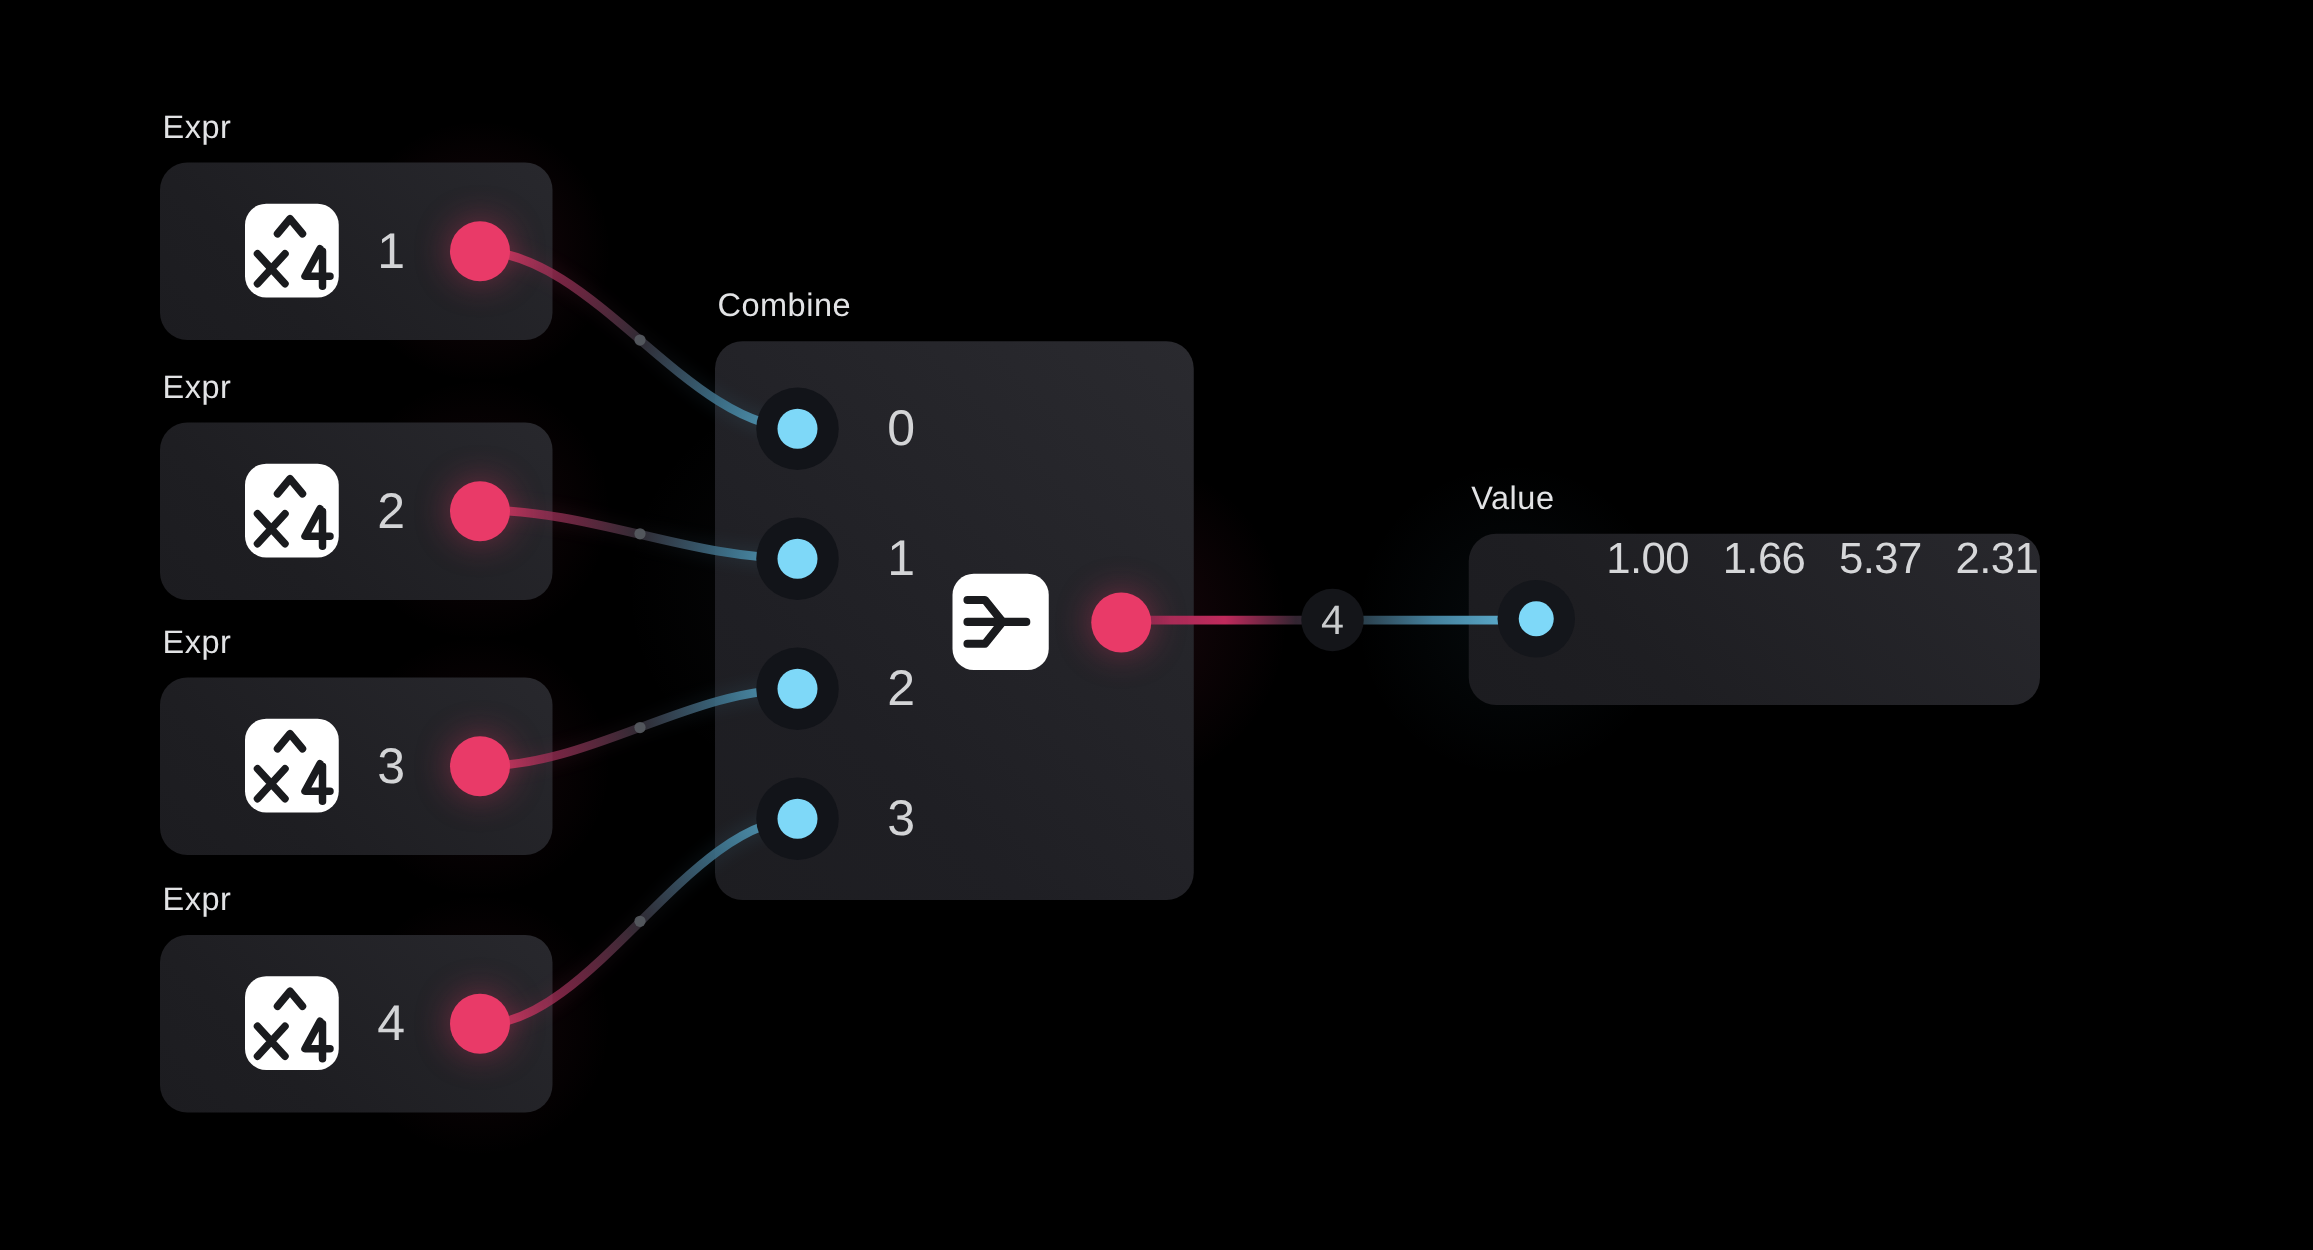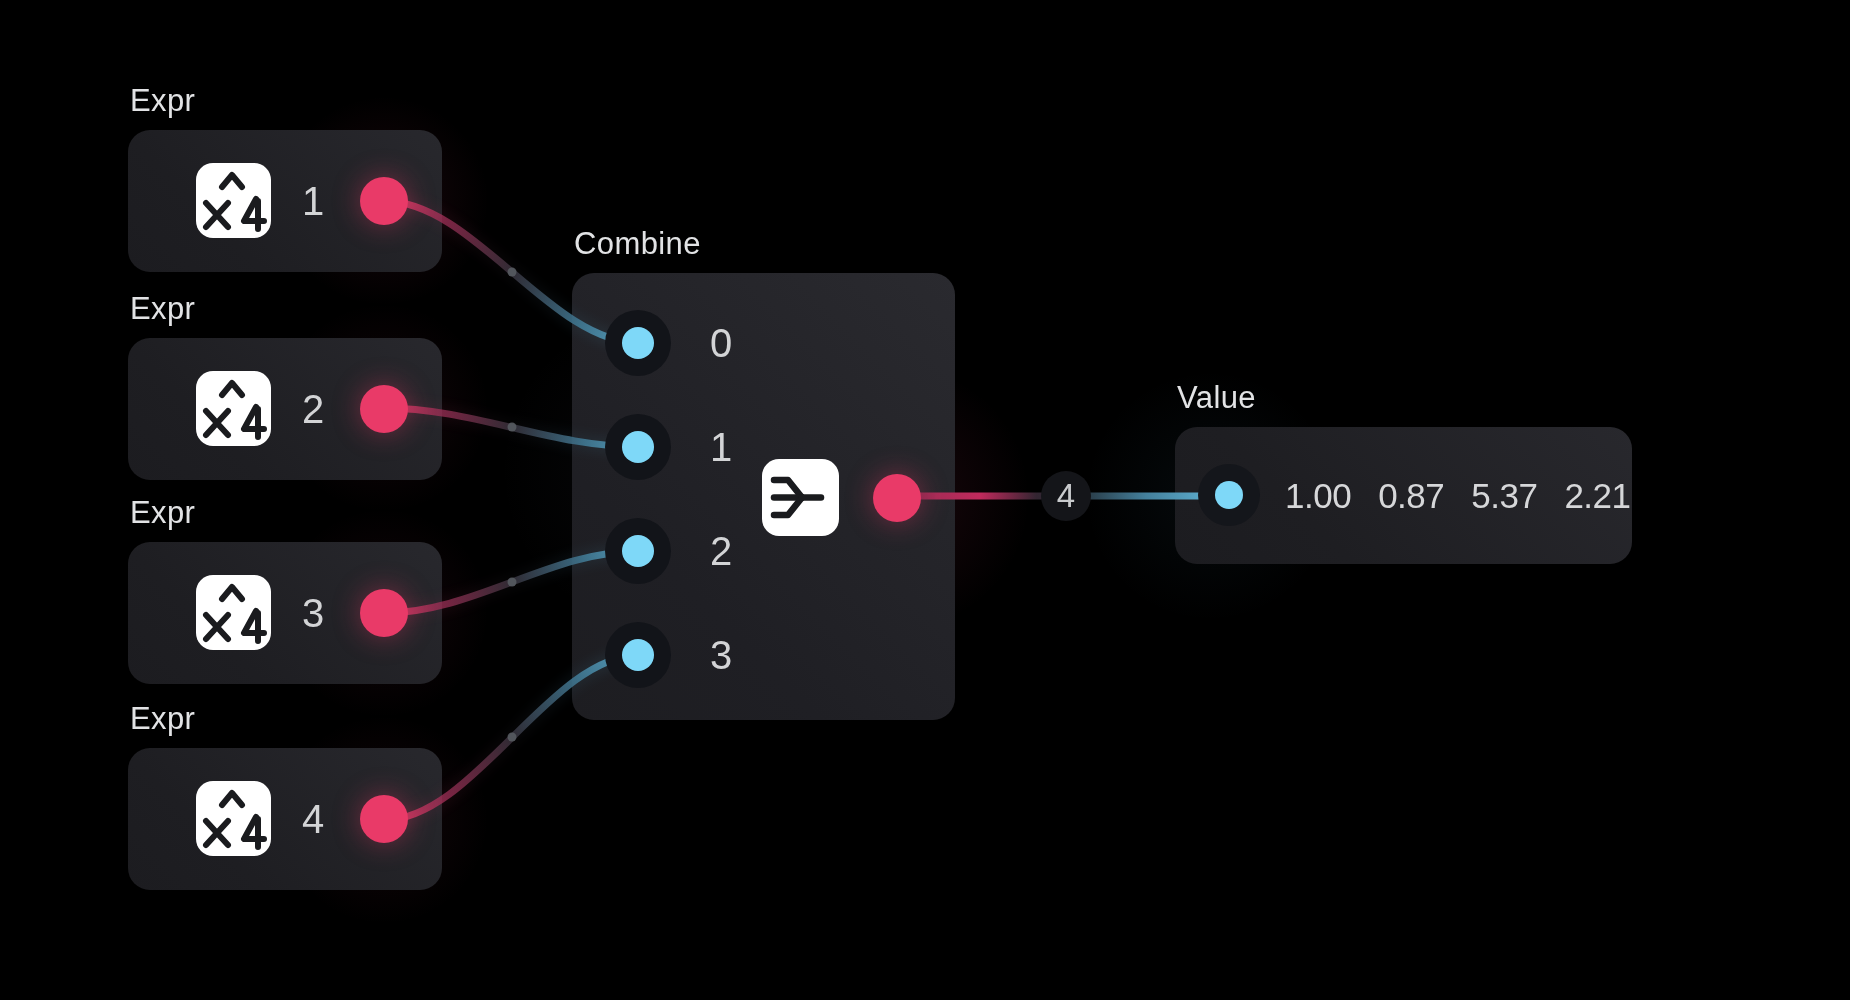--- a/index.html
+++ b/index.html
@@ -15,21 +15,21 @@
       radial-gradient(150px circle at 384px 201px, rgba(233,58,104,0.10), transparent 70%),
       radial-gradient(150px circle at 384px 408px, rgba(233,58,104,0.08), transparent 70%),
       radial-gradient(150px circle at 384px 613px, rgba(233,58,104,0.08), transparent 70%),
       radial-gradient(150px circle at 384px 820px, rgba(233,58,104,0.08), transparent 70%),
       radial-gradient(190px circle at 897px 498px, rgba(233,58,104,0.11), transparent 70%),
       radial-gradient(230px circle at 660px 470px, rgba(130,140,170,0.05), transparent 70%),
       radial-gradient(180px circle at 1210px 496px, rgba(90,170,210,0.06), transparent 70%);
   }
   .group{position:absolute;}
   .node-title{
-    position:absolute;top:0;left:2px;font-size:31px;line-height:34px;
+    position:absolute;top:0;left:2px;font-size:26px;line-height:34px;
     color:#e2e3e5;letter-spacing:0.4px;white-space:nowrap;
   }
   .node-body{
     position:absolute;top:46px;left:0;border-radius:22px;
     background:linear-gradient(225deg,#28282d 0%,#1e1e22 70%,#1c1c20 100%);
   }
   
   .expr-body{width:314px;height:142px;}
   .expr-icon{
     position:absolute;left:68px;top:33px;width:75px;height:75px;
@@ -65,21 +65,21 @@
     background:#e93a68;z-index:2;box-shadow:0 0 26px 2px rgba(233,58,104,0.35);
   }
   
   .value-body{width:457px;height:137px;}
   .value-port{
     position:absolute;left:23px;top:37px;width:62px;height:62px;border-radius:50%;
     background:#14161b;z-index:2;display:flex;align-items:center;justify-content:center;
   }
   .value-port .dot{width:28px;height:28px;border-radius:50%;background:#7ed8f8;}
   .value-row{
-    position:absolute;left:110px;top:0;height:100%;display:flex;align-items:center;gap:27px;
+    position:absolute;left:110px;top:0;height:100%;display:flex;gap:27px;
     font-size:35px;color:#d6d7d9;letter-spacing:-0.5px;
   }
   
   .wire-badge{
     position:absolute;left:1041px;top:471px;width:50px;height:50px;border-radius:50%;
     background:#141519;z-index:3;display:flex;align-items:center;justify-content:center;
     font-size:33px;color:#c9cbcd;
   }
   
   #wires{position:absolute;inset:0;z-index:1;pointer-events:none;}
@@ -250,20 +250,20 @@
   <div class="wire-badge">4</div>
 
   <div class="group" style="left:1175px;top:381px;">
     <div class="node-title">Value</div>
     <div class="node-body value-body">
       <div class="value-port">
           <div class="dot"></div>
         </div>
       <div class="value-row">
         <span>1.00</span>
-        <span>0.87</span>
+        <span>1.66</span>
         <span>5.37</span>
-        <span>2.21</span>
+        <span>2.31</span>
       </div>
     </div>
   </div>
 
 </div>
 
 </body></html>

